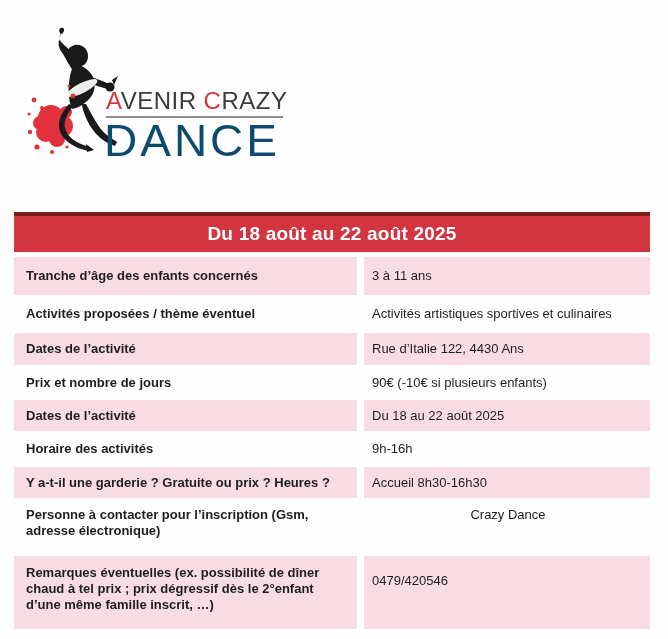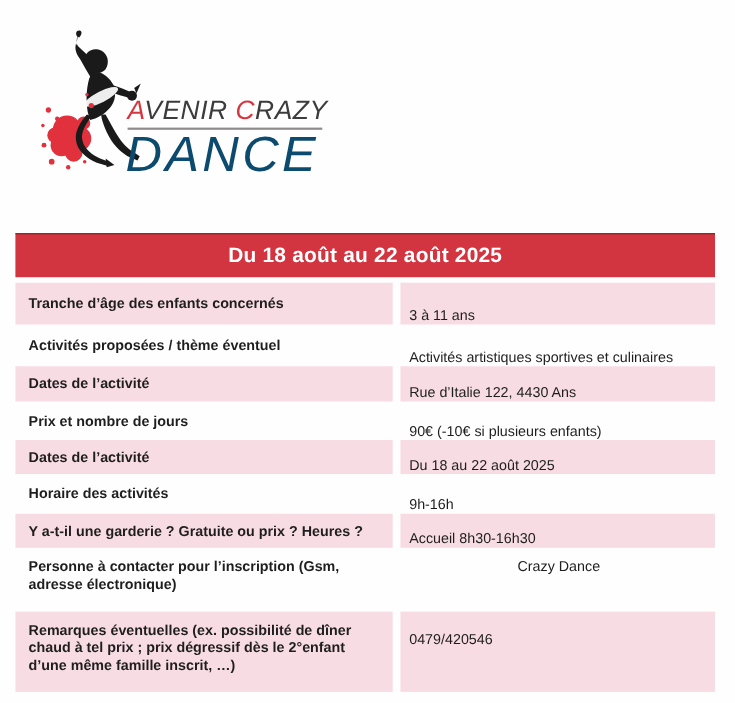--- a/index.html
+++ b/index.html
@@ -11,21 +11,21 @@
   }
   .page {
     position: relative;
     width: 668px;
     height: 639px;
     background: #fefefe;
     overflow: hidden;
   }
 
   
-  .logo { position: absolute; left: 36px; top: 24px; width: 290px; height: 150px; font-style: italic; }
+  .logo { position: absolute; left: 26px; top: 24px; width: 290px; height: 150px; }
   .dancer-svg { position: absolute; left: 0; top: 2px; width: 96px; height: 144px; }
   .logo-text { position: absolute; left: 80px; top: 64px; width: 210px; }
   .brand-line1 {
     font-size: 24px;
     line-height: 26px;
     letter-spacing: 0.5px;
     color: #3d3b3c;
     white-space: nowrap;
     font-weight: 400;
   }
@@ -50,42 +50,42 @@
 
   
   .sheet-table {
     position: absolute;
     left: 14px; top: 212px;
     width: 636px;
   }
   .t-header {
     height: 40px;
     background: #d23440;
-    border-top: 1px solid #7f1d1d;
+    border-top: 4px solid #7f1d1d;
     display: flex; align-items: center; justify-content: center;
     color: #ffffff;
     font-size: 19px;
     font-weight: 700;
     letter-spacing: 0.2px;
   }
   .t-body { margin-top: 5px; }
   .row { display: flex; width: 100%; }
   .cell-l {
     width: 343px;
     padding: 0 10px 0 12px;
     display: flex; align-items: center;
     font-weight: 700;
     font-size: 13px;
     line-height: 16px;
   }
   .cell-r {
     flex: 1;
     margin-left: 7px;
     padding: 0 6px 0 8px;
-    display: flex; align-items: flex-end;
+    display: flex; align-items: center;
     font-size: 13px;
     line-height: 16px;
   }
   .row.pink .cell-l, .row.pink .cell-r { background: #f8dce3; }
   .row.top .cell-l, .row.top .cell-r { align-items: flex-start; padding-top: 9px; justify-content: center; }
   .row.top .cell-r.stacked { display: block; padding-top: 7px; }
   .value-line2 { margin-top: 10px; }
 </style>
 </head>
 <body>

